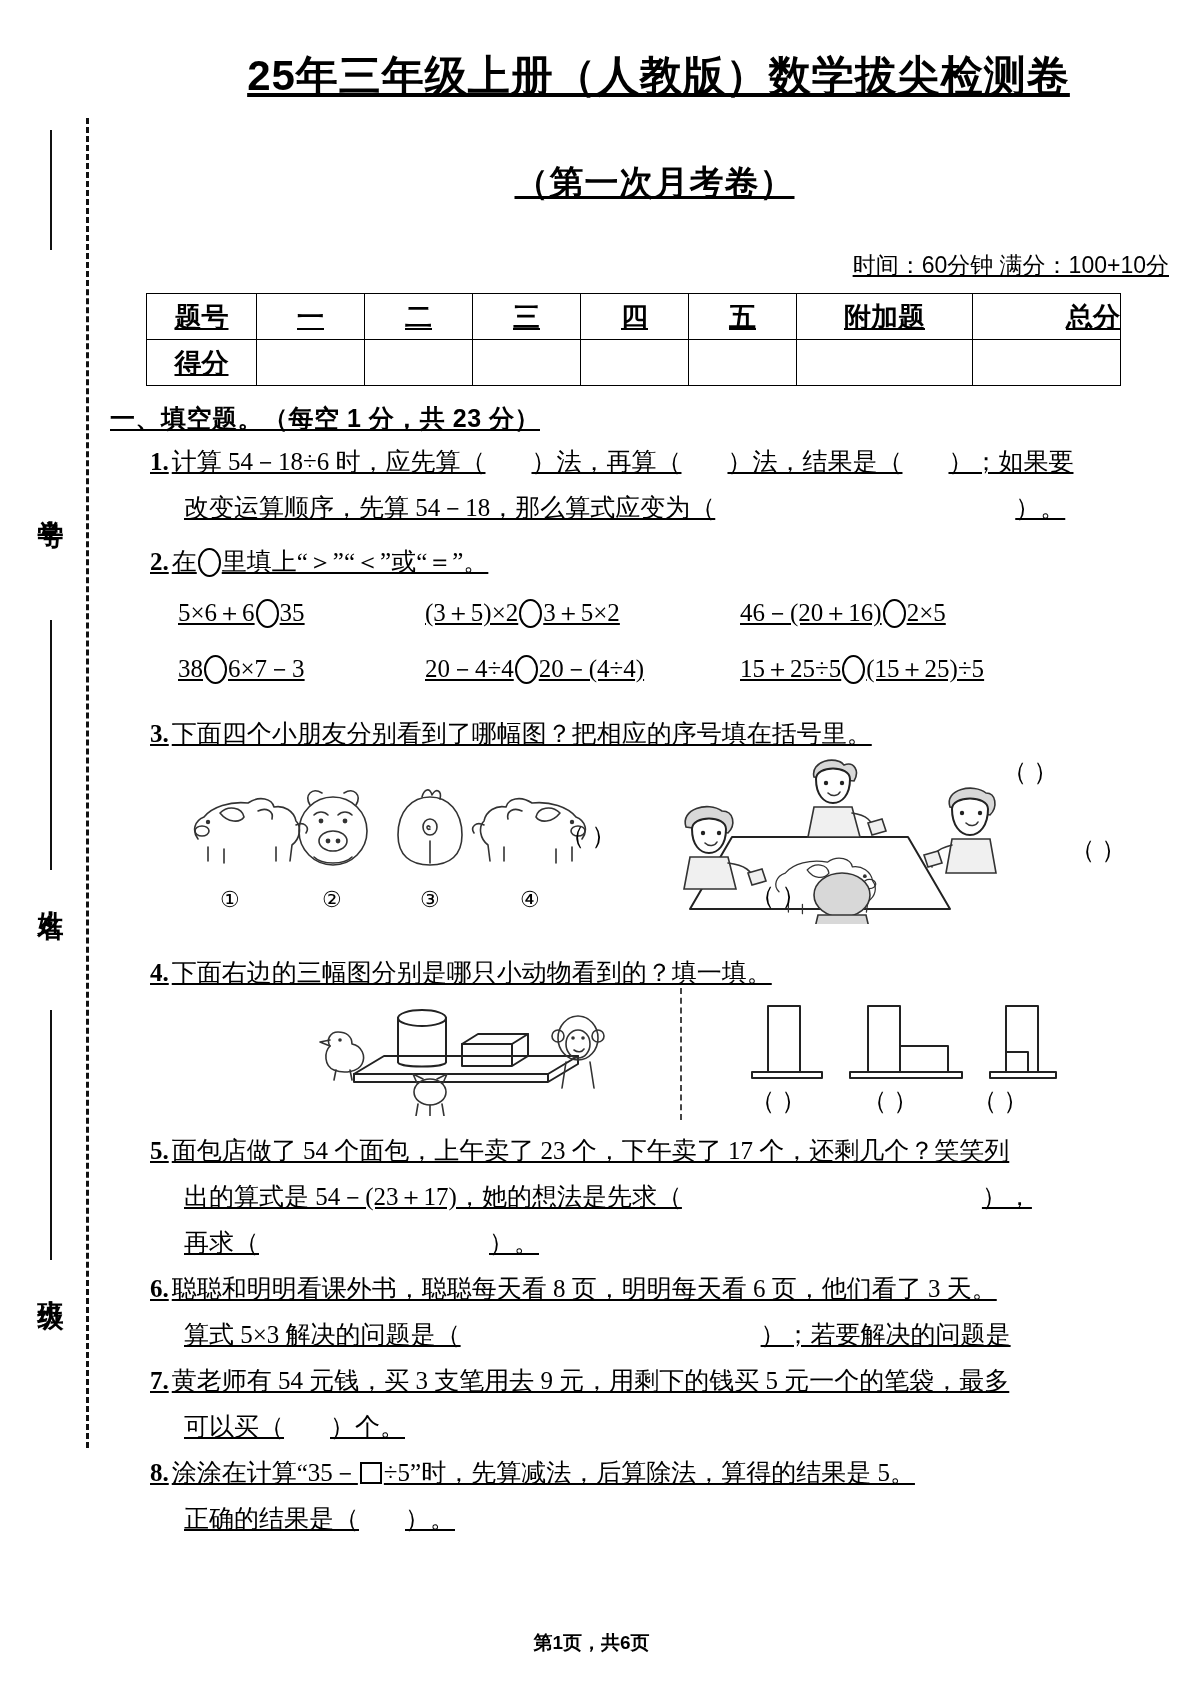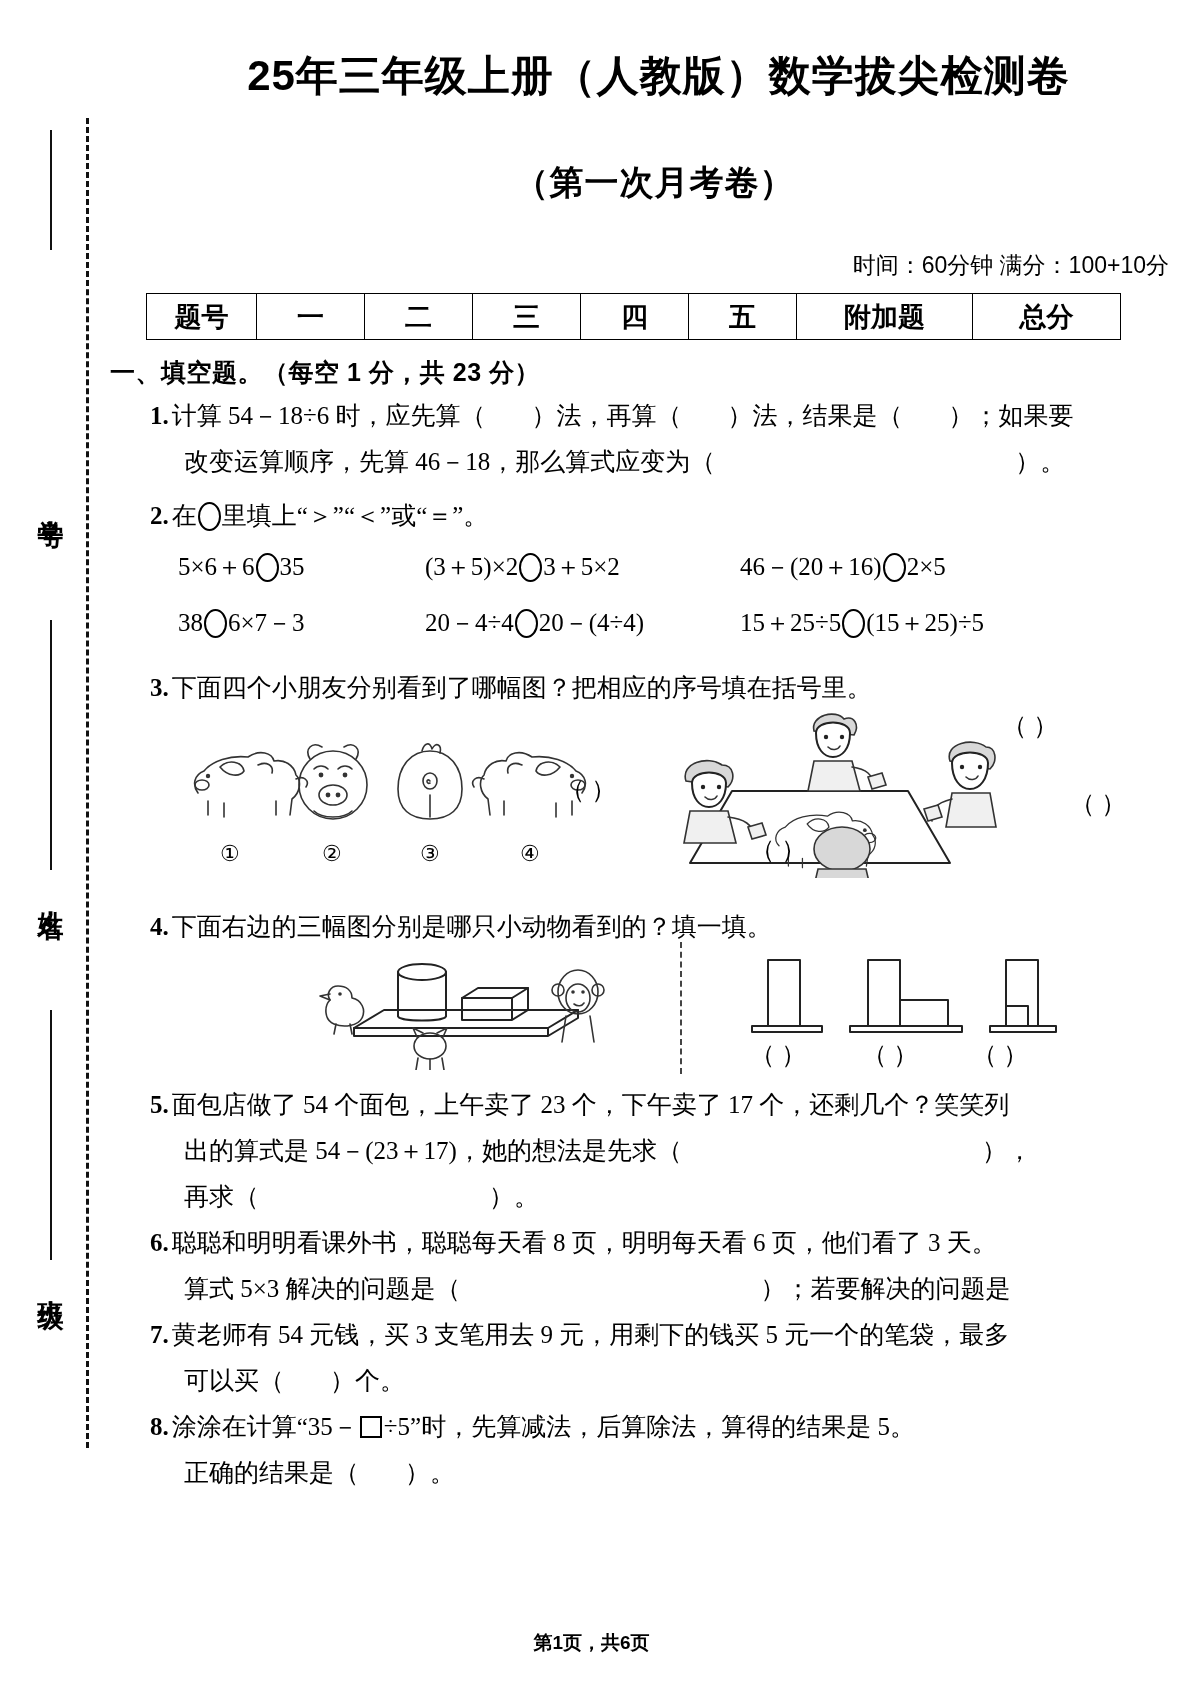--- a/index.html
+++ b/index.html
@@ -47,21 +47,21 @@
     position: absolute;
     left: 50px;
     width: 0;
     border-left: 2px solid #111;
   }
 
   
   #sheet {
     position: absolute;
     left: 108px; top: 0;
-    width: 1083px; height: 1368px;
+    width: 1083px; height: 1368px; text-decoration: underline;
   }
 
   .title-main {
     text-align: center;
     font-family: "Liberation Sans", "DejaVu Sans", sans-serif;
     font-weight: bold;
     font-size: 42px;
     letter-spacing: 1px;
     margin: 48px 0 0 0;
     padding-left: 18px;
@@ -98,21 +98,21 @@
     text-align: center;
     vertical-align: middle;
     font-family: "Liberation Sans", "DejaVu Sans", sans-serif;
     font-weight: bold;
     font-size: 27px;
     padding: 0;
   }
   table.score-table td.head-cell { width: 110px; }
   table.score-table td.num-cell  { width: 108px; }
   table.score-table td.extra-cell{ width: 176px; }
-  table.score-table td.total-cell{ width: 148px; }
+  table.score-table td.total-cell{ width: 148px; text-align: right; }
 
   
   .section-head {
     font-family: "Liberation Sans", "DejaVu Sans", sans-serif;
     font-weight: bold;
     font-size: 25px;
     margin: 16px 0 4px 2px;
     letter-spacing: 0.5px;
   }
 
@@ -215,31 +215,41 @@
         <tr>
       <td class="head-cell">题号</td>
       <td class="num-cell">一</td>
       <td class="num-cell">二</td>
       <td class="num-cell">三</td>
       <td class="num-cell">四</td>
       <td class="num-cell">五</td>
       <td class="extra-cell">附加题</td>
       <td class="total-cell">总分</td>
     </tr>
+    <tr>
+      <td class="head-cell">得分</td>
+      <td></td>
+      <td></td>
+      <td></td>
+      <td></td>
+      <td></td>
+      <td></td>
+      <td></td>
+    </tr>
   </tbody>
     </table>
 
   <div class="section-head">一、填空题。（每空 1 分，共 23 分）</div>
 
   <div class="q">
     <div class="q-line">
       <span class="q-num">1.</span><span>计算 54－18÷6 时，应先算（</span><span class="blank-sm"></span><span>）法，再算（</span><span class="blank-sm"></span><span>）法，结果是（</span><span class="blank-sm"></span><span>）；如果要</span>
     </div>
     <div class="q-line q-indent">
-      <span>改变运算顺序，先算 46－18，那么算式应变为（</span><span class="blank-xl"></span><span>）。</span>
+      <span>改变运算顺序，先算 54－18，那么算式应变为（</span><span class="blank-xl"></span><span>）。</span>
     </div>
   </div>
 
   <div class="q" style="margin-top:8px;">
     <div class="q-line">
       <span class="q-num">2.</span><span>在</span><span class="cmp-circle"></span><span>里填上“＞”“＜”或“＝”。</span>
     </div>
   </div>
 
   <div class="cmp-row">

